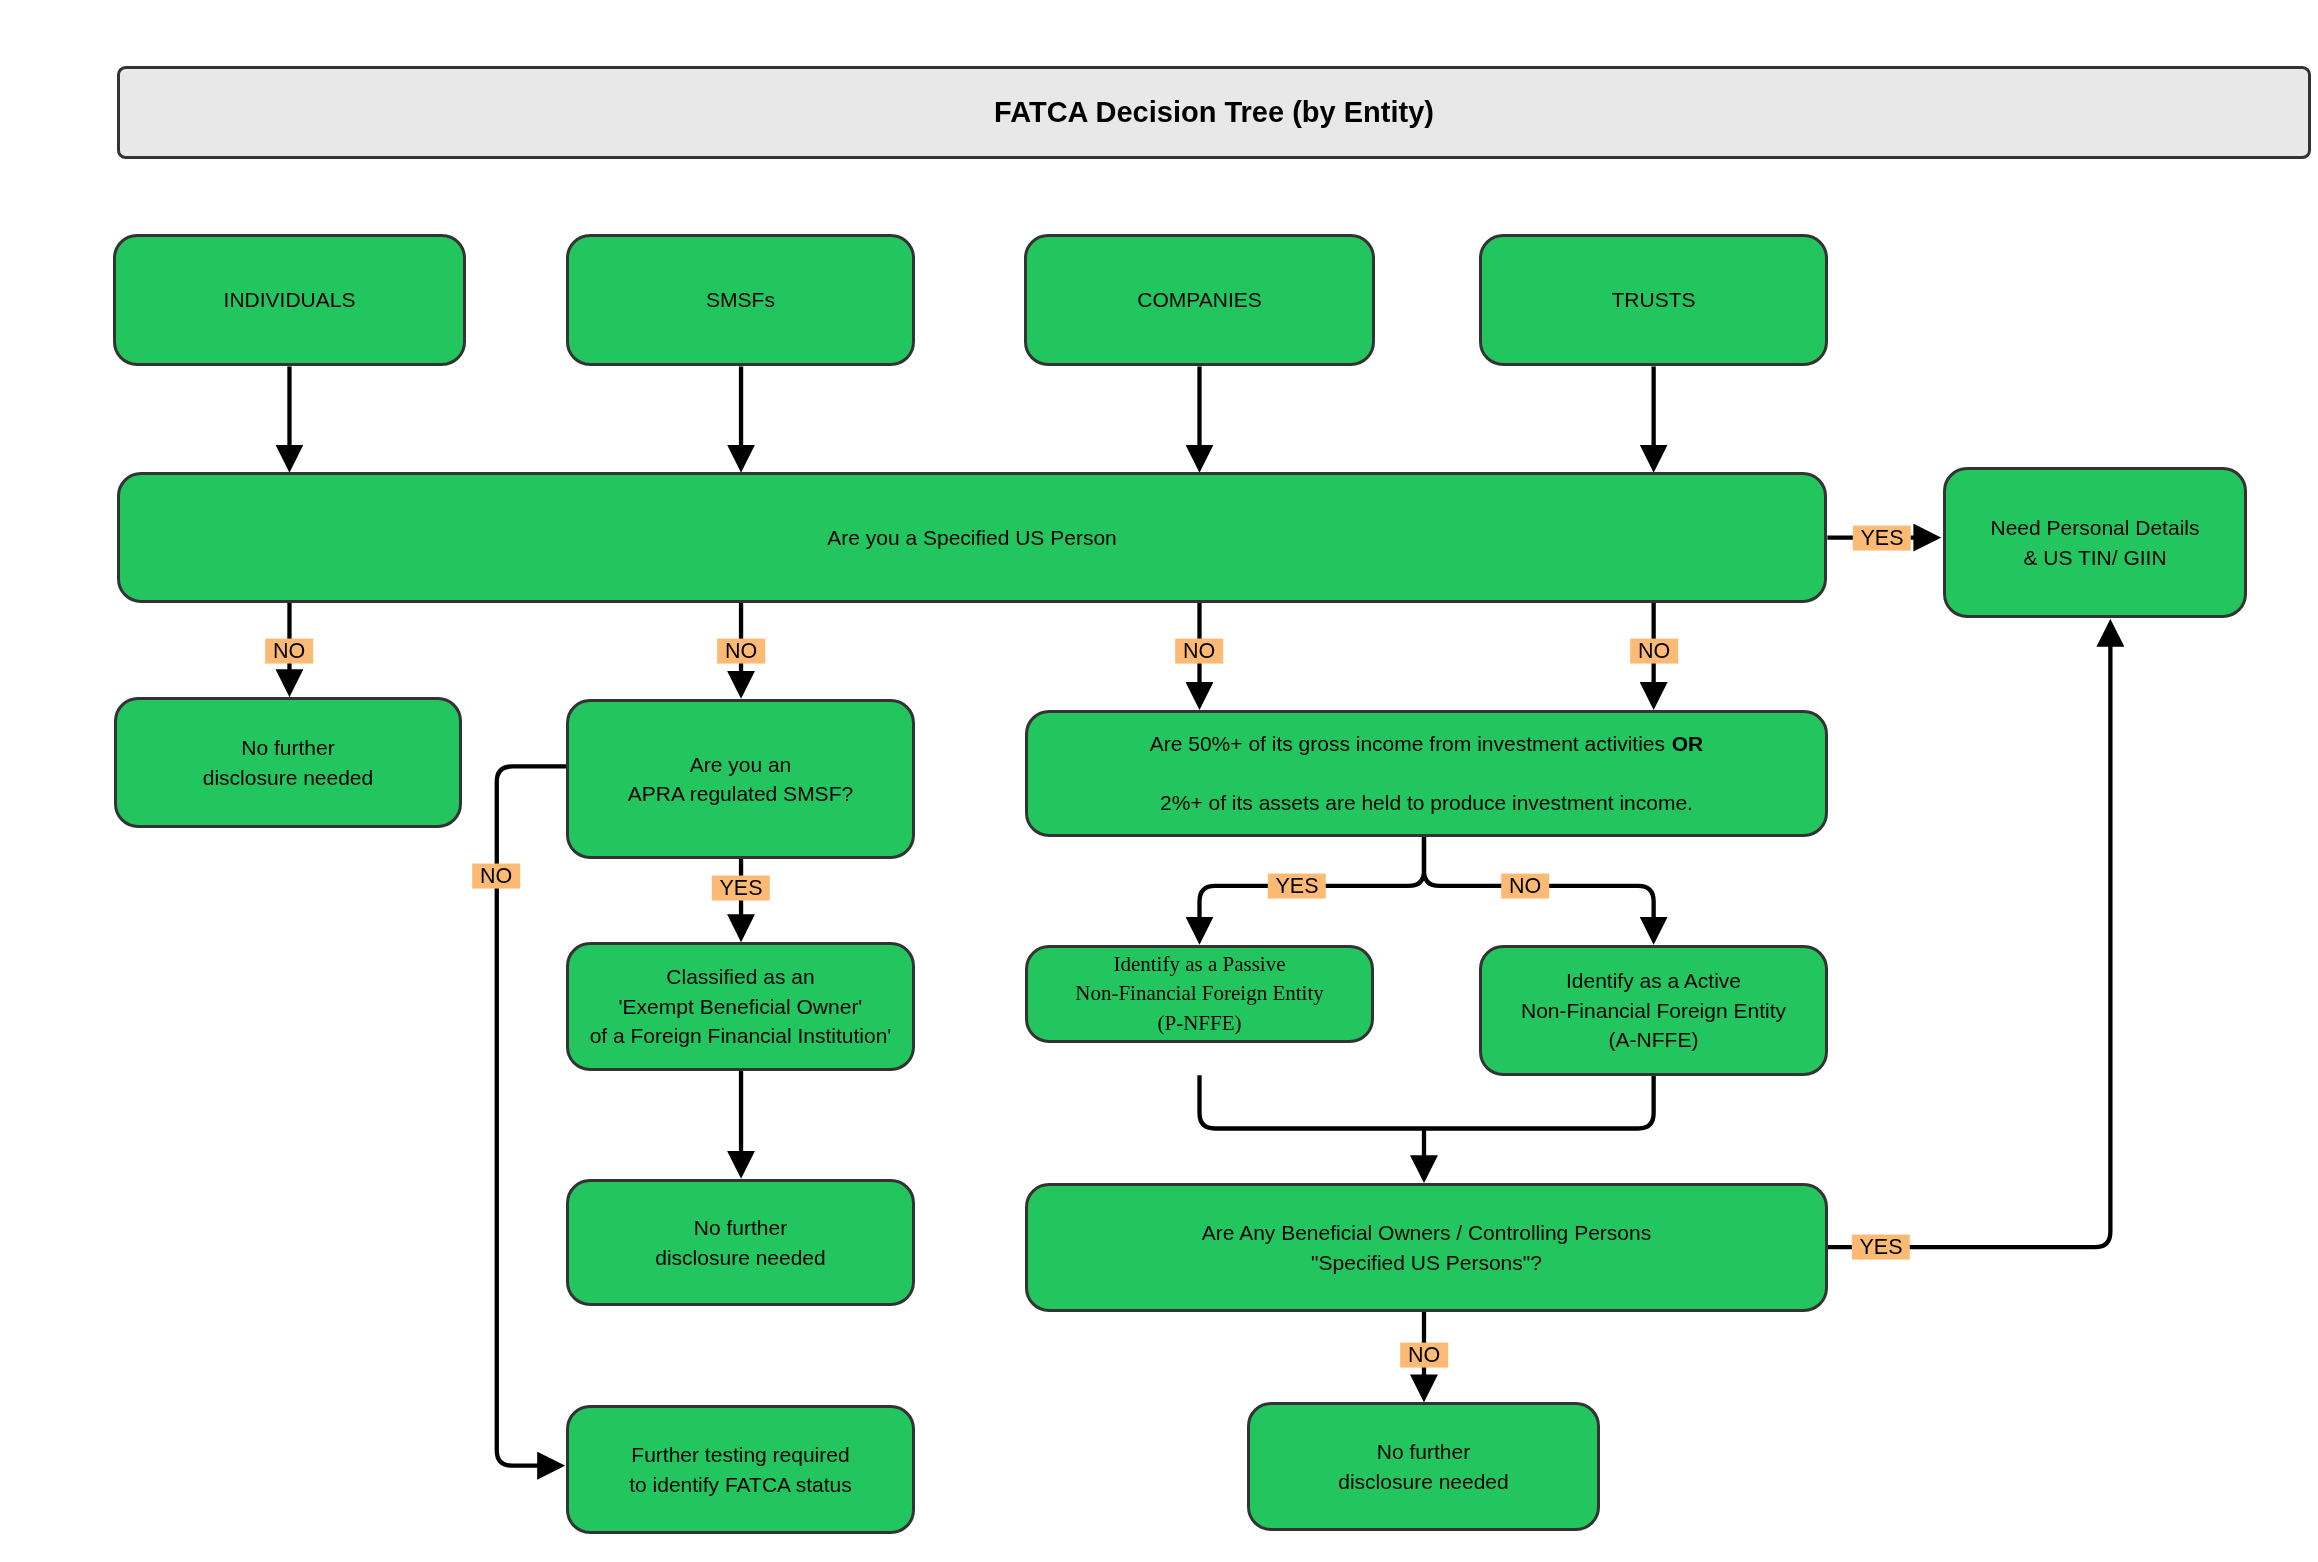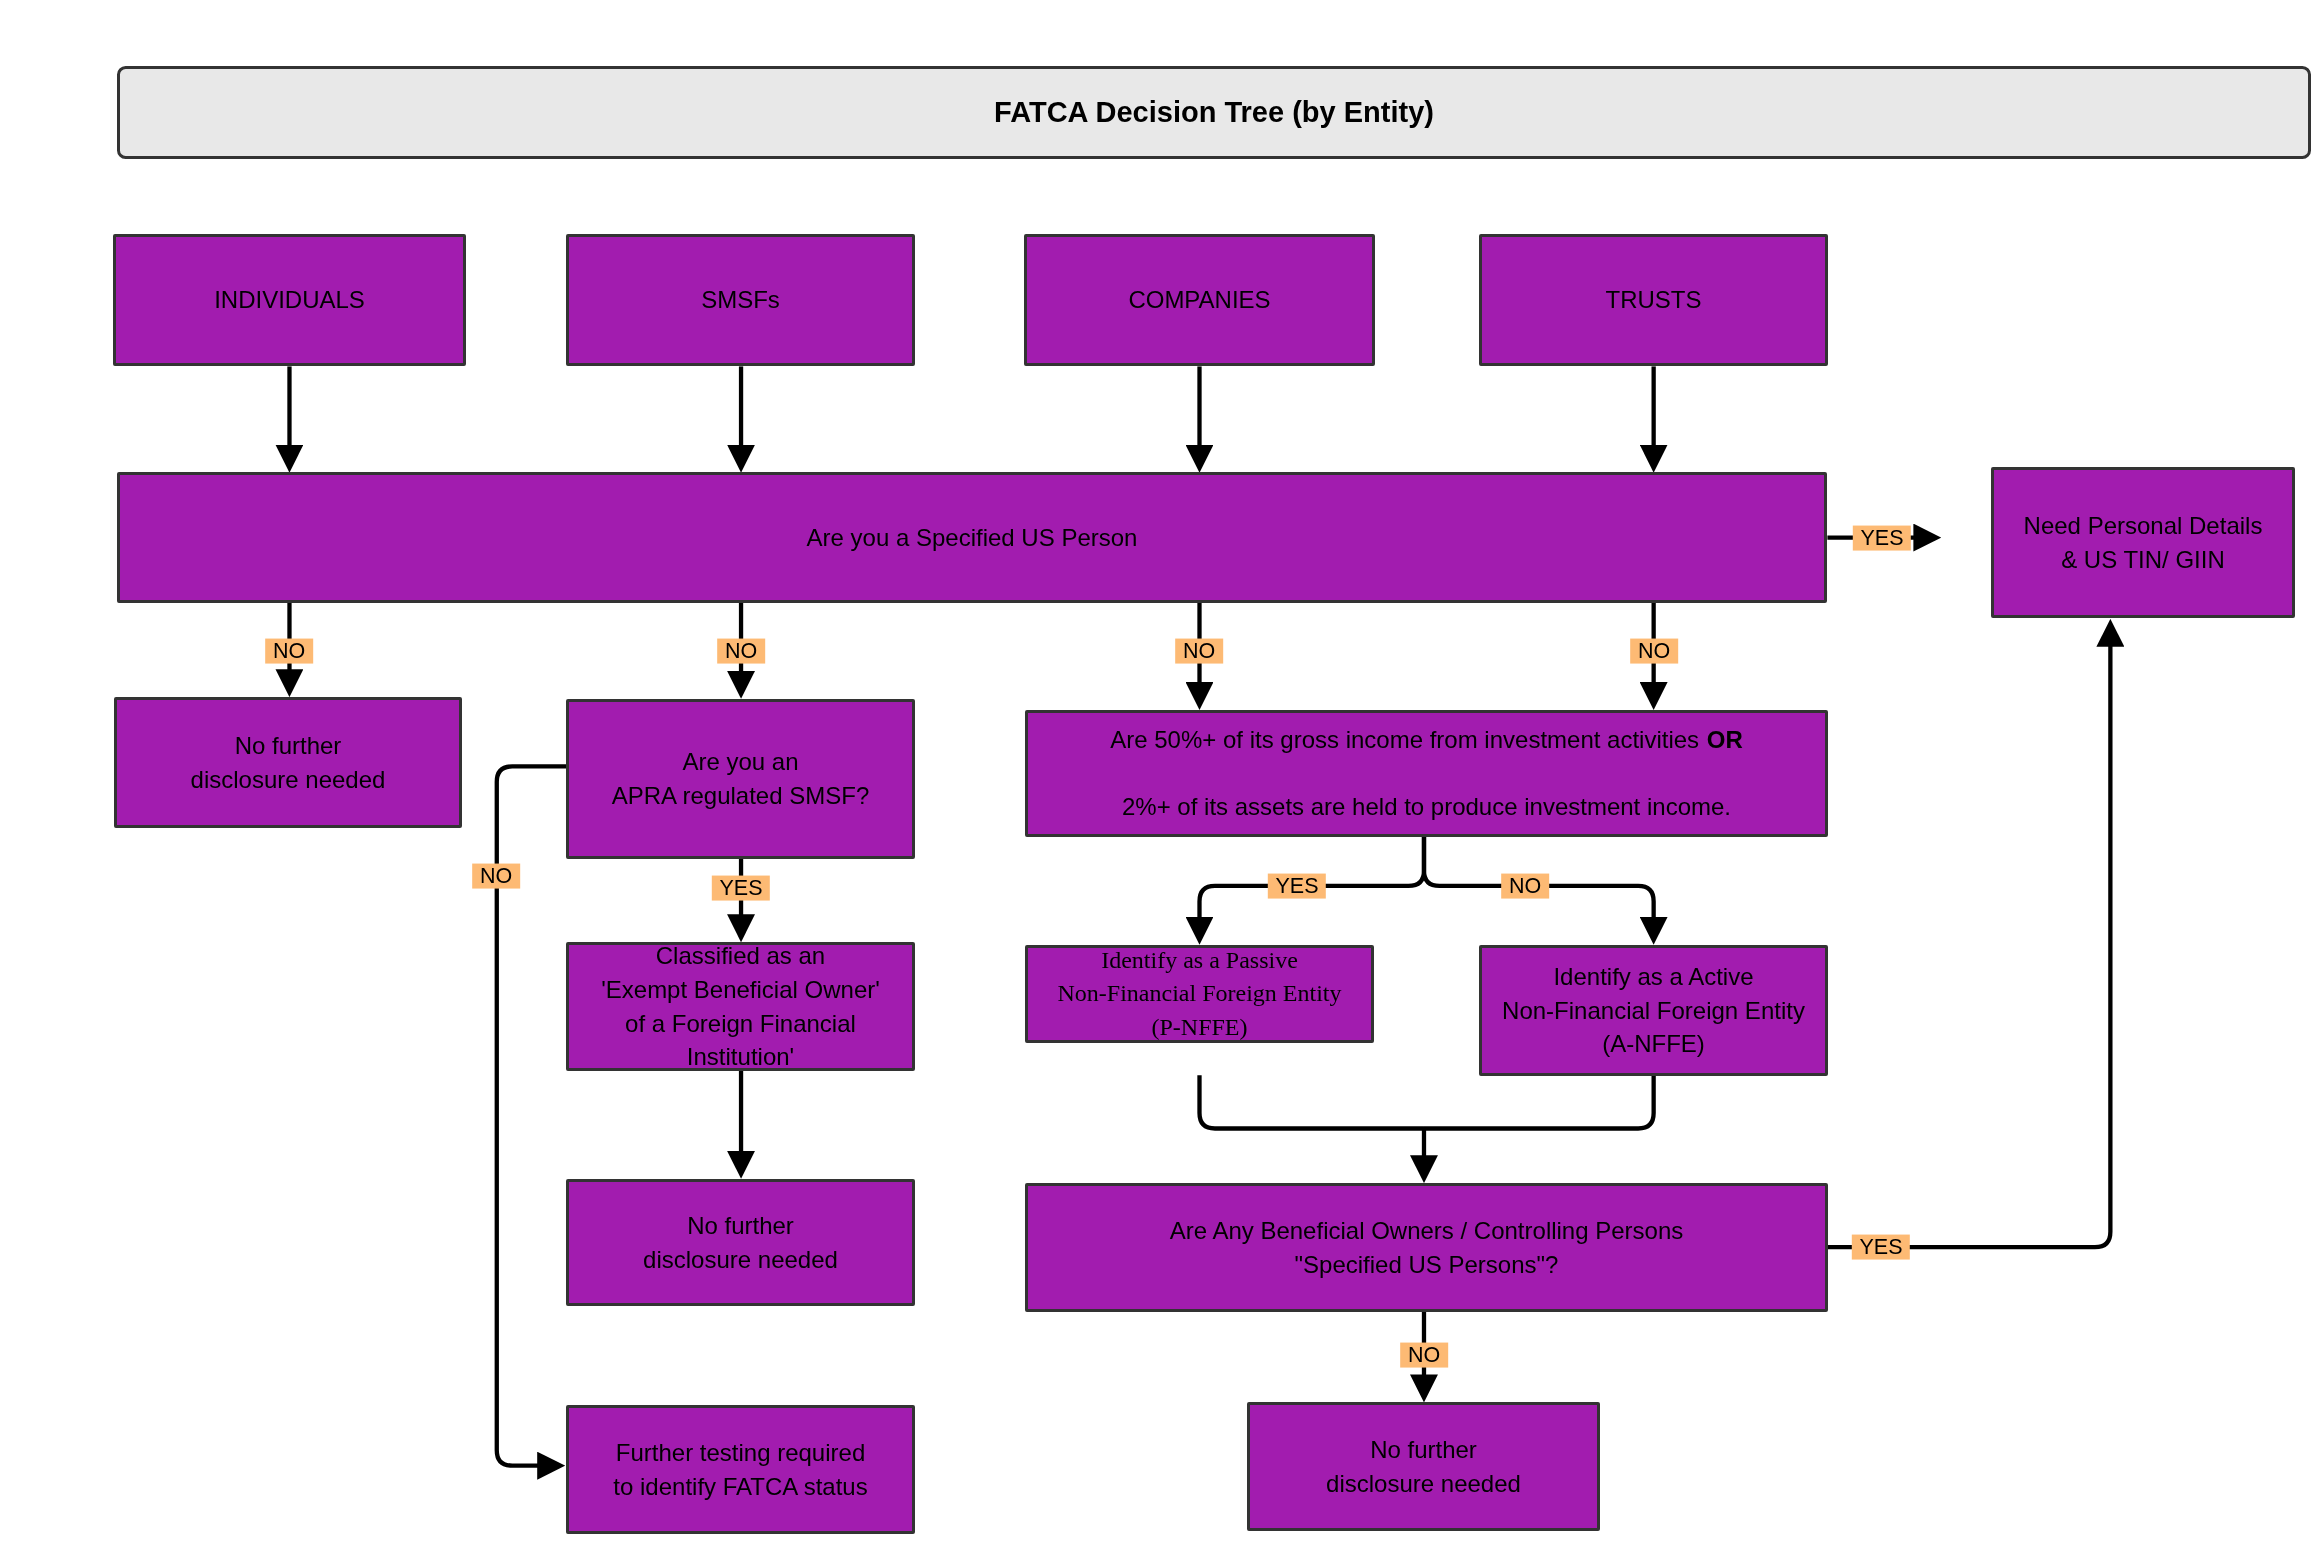--- a/index.html
+++ b/index.html
@@ -18,28 +18,28 @@
     width: 2319px; height: 1562px;
   }
   #connector-layer path {
     fill: none;
     stroke: #000000;
     stroke-width: 5;
   }
   .node {
     position: absolute;
     box-sizing: border-box;
-    background: #a21caf;
+    background: #22c55e;
     border: 3.4px solid #333333;
-    border-radius: 2px;
+    border-radius: 24px;
     display: flex;
     align-items: center;
     justify-content: center;
     text-align: center;
-    font-size: 24px;
+    font-size: 21px;
     line-height: 1.4;
   }
   .node-label { white-space: pre-line; padding: 0 12px; }
   #node-title {
     background: #e8e8e8;
     border-radius: 8.6px;
     font-size: 29px;
     font-weight: bold;
   }
   .edge-label {
@@ -102,21 +102,21 @@
   </div>
 
   <div class="node" style="left:1479px; top:234px; width:349px; height:132px;">
     <div class="node-label">TRUSTS</div>
   </div>
 
   <div class="node" style="left:117px; top:472px; width:1710px; height:131px;">
     <div class="node-label">Are you a Specified US Person</div>
   </div>
 
-  <div class="node" style="left:1943px; top:467px; width:304px; height:151px;margin-left:48px;">
+  <div class="node" style="left:1943px; top:467px; width:304px; height:151px;">
     <div class="node-label">Need Personal Details
 &amp; US TIN/ GIIN</div>
   </div>
 
   <div class="node" style="left:114px; top:697px; width:348px; height:131px;">
     <div class="node-label">No further
 disclosure needed</div>
   </div>
 
   <div class="node" style="left:566px; top:699px; width:349px; height:160px;">

